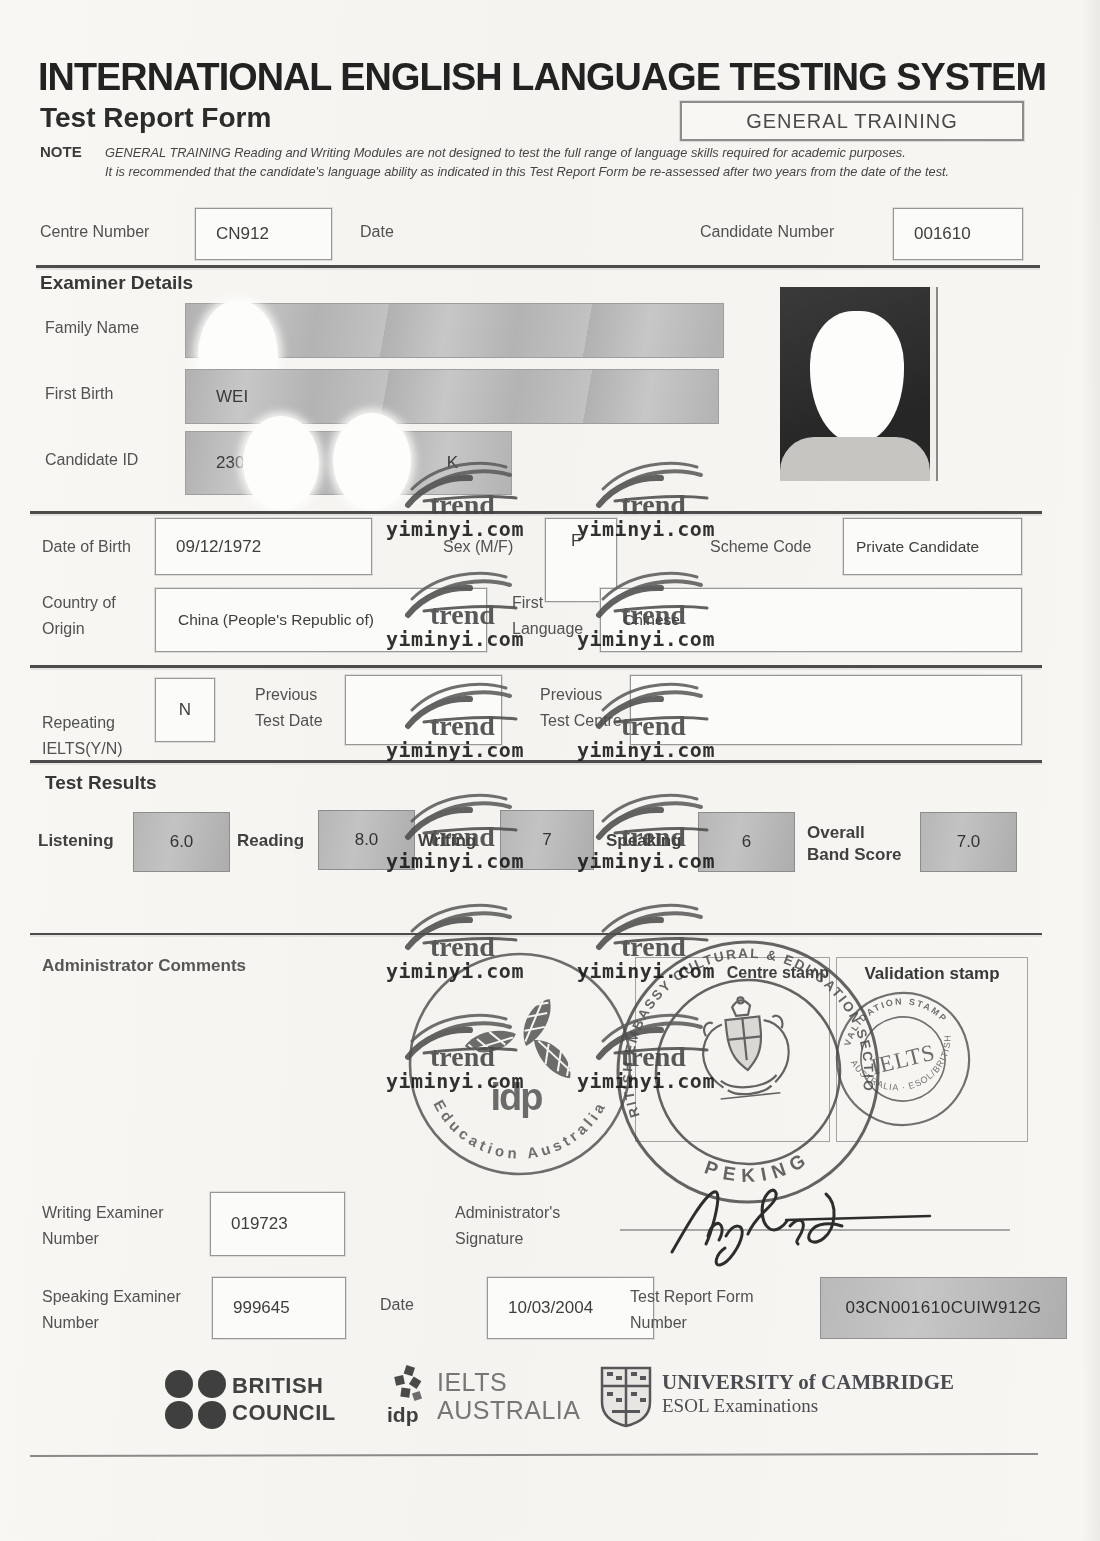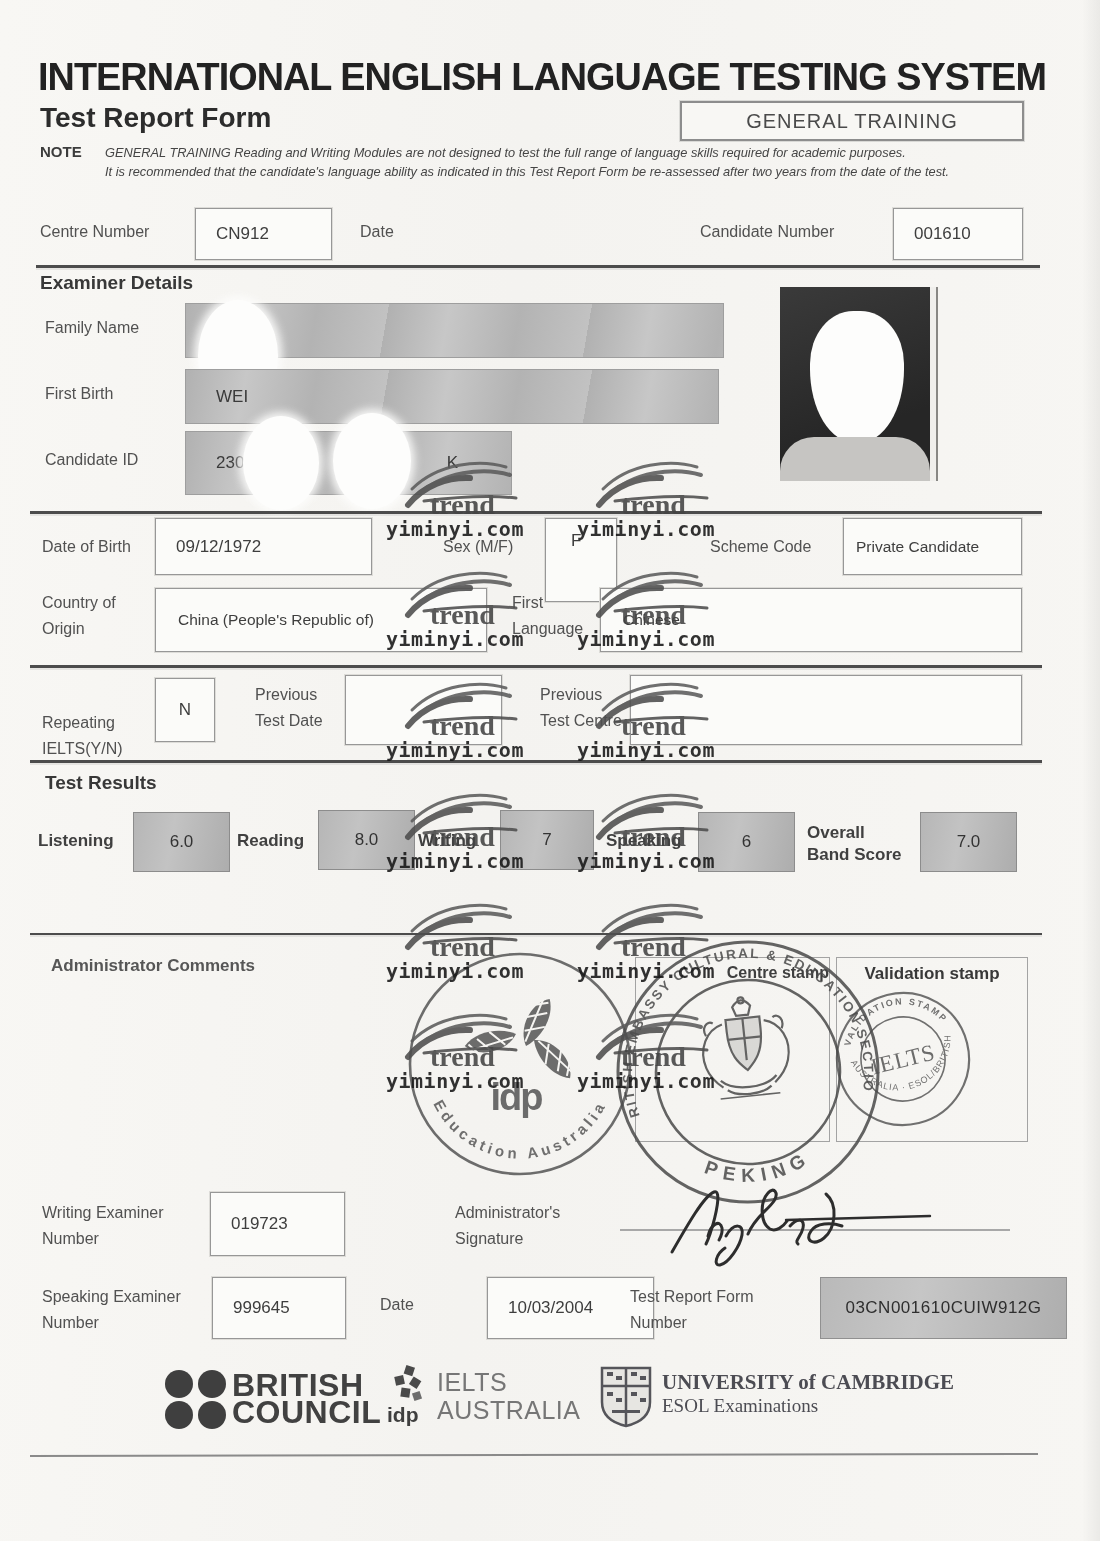--- a/index.html
+++ b/index.html
@@ -33,21 +33,21 @@
   .photo-strip{background:#f0efec;border-right:2px solid #888784;}
   .sigline{background:#a8a8a8;height:1.5px;}
   .wm{position:absolute;width:150px;height:92px;opacity:.88;pointer-events:none;}
   .wm svg{position:absolute;left:18px;top:0;}
   .wm .wm-url{position:absolute;left:0;top:60px;font-family:"DejaVu Sans Mono",monospace;font-weight:bold;
               font-size:20px;letter-spacing:.5px;color:#161616;white-space:nowrap;}
   .stamp{position:absolute;pointer-events:none;}
   .fineprint{font-size:9px;}
   .bc-circles{display:grid;grid-template-columns:30px 30px;grid-gap:3px;}
   .bc-circles i{width:28px;height:28px;border-radius:50%;background:#3f3f3f;display:block;}
-  .bc-text{font-size:32px;font-weight:bold;color:#414141;line-height:27px;letter-spacing:.5px;}
+  .bc-text{font-size:22px;font-weight:bold;color:#414141;line-height:27px;letter-spacing:.5px;}
   .ielts-text{font-size:25px;color:#767676;line-height:28px;letter-spacing:.5px;}
   .cam-text1{font-family:"Liberation Serif",serif;font-size:21px;font-weight:bold;color:#4c4c53;}
   .cam-text2{font-family:"Liberation Serif",serif;font-size:19px;color:#4c4c53;}
   .trfbox{background:linear-gradient(100deg,#b9b9b9,#c6c6c6 40%,#aeaeae);border:1px solid #909090;
           display:flex;align-items:center;justify-content:center;font-size:17px;color:#2e2e2e;letter-spacing:.5px;margin-left:35px;}
   .edge{position:absolute;right:0;top:0;width:18px;height:100%;background:linear-gradient(90deg,rgba(0,0,0,0),rgba(0,0,0,.05));}
 </style>
 </head>
 <body>
 
@@ -181,21 +181,21 @@
   <div class="abs reslbl" style="left:807px;top:822px;">
     <div>Overall</div>
     <div>Band Score</div>
   </div>
   <div class="abs scorebox" style="left:920px;top:812px;width:95px;height:58px;">
     <span>7.0</span>
   </div>
 
   <div class="abs rule" style="left:30px;top:933px;width:1012px;height:2px;"></div>
 
-  <div class="abs" style="left:51px;top:956px;font-size:17px;font-weight:bold;color:#565656;">Administrator Comments</div>
+  <div class="abs" style="left:42px;top:956px;font-size:17px;font-weight:bold;color:#565656;">Administrator Comments</div>
 
   <div class="abs" style="left:635px;top:957px;width:193px;height:183px;border:1.5px solid #a3a3a3;">
     <div style="text-align:right;margin-top:6px;font-size:16px;font-weight:bold;color:#3f3f3f;">Centre stamp</div>
   </div>
   <div class="abs" style="left:836px;top:957px;width:190px;height:183px;border:1.5px solid #a3a3a3;">
     <div style="text-align:center;margin-top:6px;font-size:17px;font-weight:bold;color:#383838;">Validation stamp</div>
   </div>
 
   <svg class="stamp" style="left:400px;top:944px;z-index:20;opacity:.82;" width="240" height="240" viewBox="-120 -120 240 240">
     <circle cx="0" cy="0" r="110" fill="none" stroke="#4f4f4f" stroke-width="2.6"></circle>

